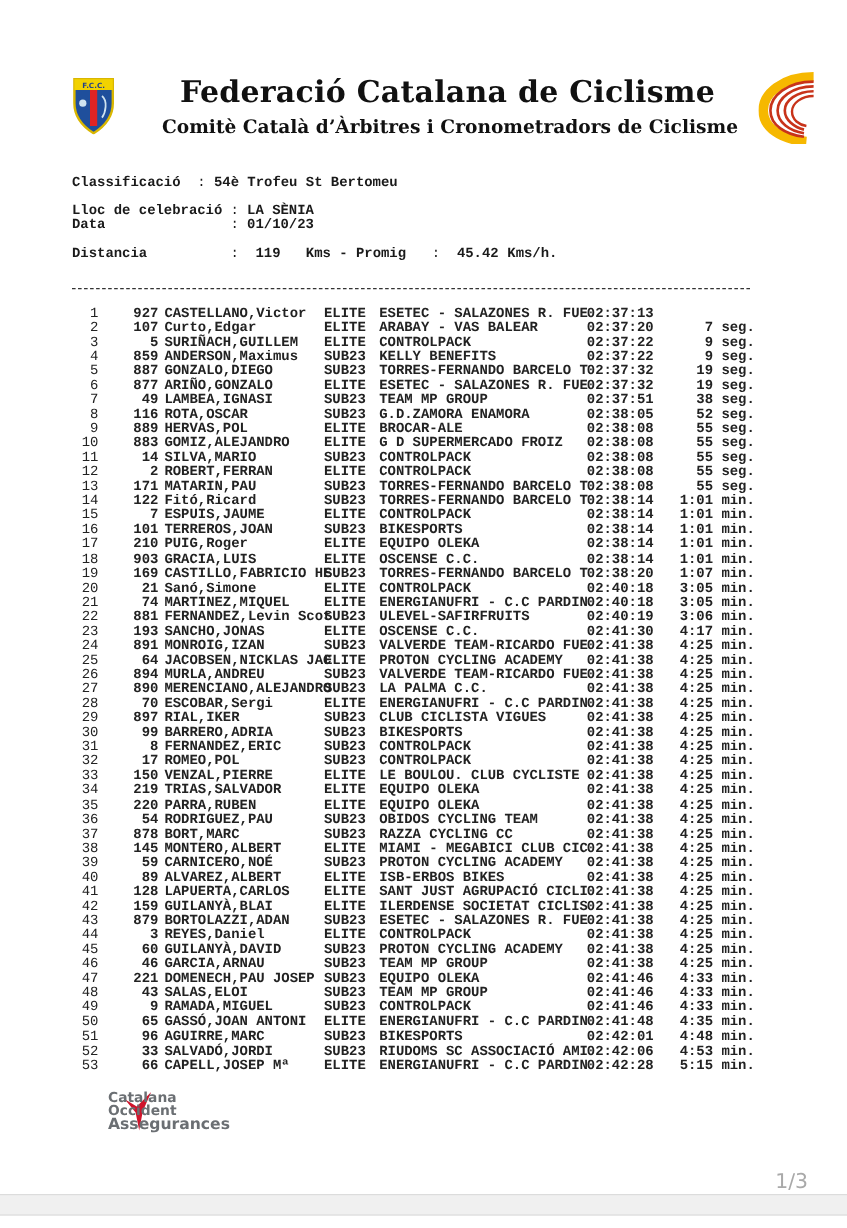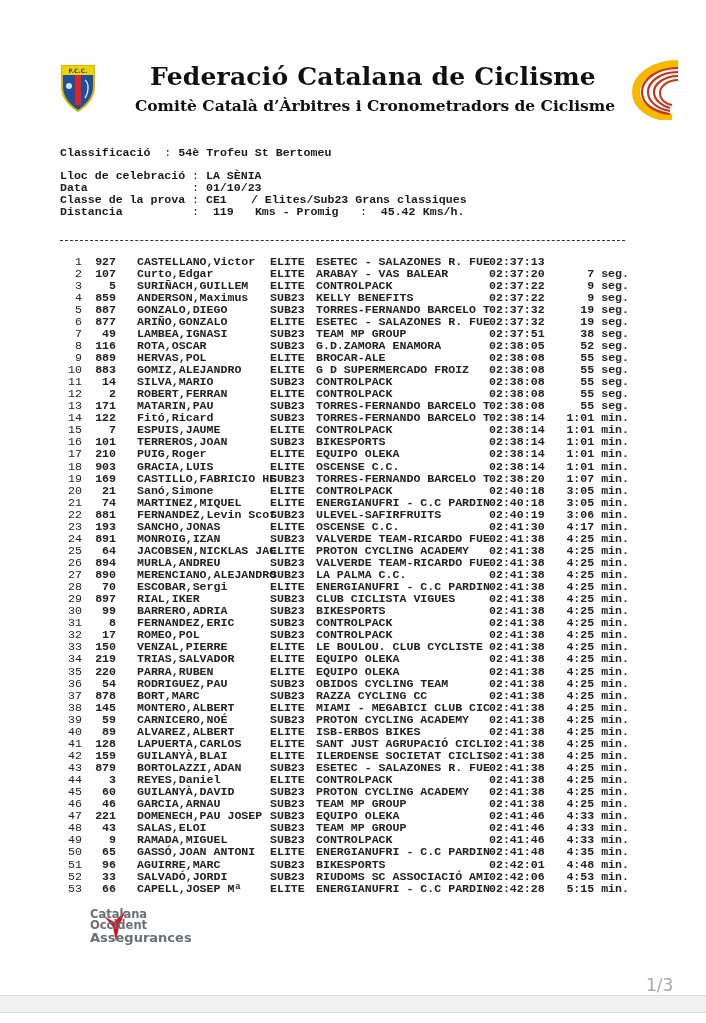--- a/index.html
+++ b/index.html
@@ -8,21 +8,21 @@
   .logo-left { position:absolute; left:60px; top:64px; width:36px; height:48px; }
   .logo-right { position:absolute; left:632px; top:60px; width:52px; height:60px; }
   .title { position:absolute; left:0; width:706px; text-align:center; font-family:"DejaVu Serif", serif; font-weight:bold; color:#111; }
   .title.main { top:62px; font-size:25px; letter-spacing:0.2px; left:20px; }
   .title.sub { top:96px; font-size:15.5px; left:22px; }
   .bold { font-weight:bold; }
   .info-row { position:absolute; left:60px; white-space:pre; font-size:11.6px; font-family:"Liberation Mono", monospace; }
   .hdr span, .row span { position:absolute; white-space:pre; }
   .row { position:absolute; left:0; width:706px; height:12px; font-size:11.6px; font-family:"Liberation Mono", monospace; font-weight:bold; color:#222; }
   .row .cls { left:60px; width:22px; text-align:right; font-weight:normal; }
-  .row .dor { left:84px; width:32px; text-align:right; }
+  .row .dor { left:100px; width:32px; text-align:right; }
   .row .name { left:137px; }
   .row .cat { left:270px; }
   .row .team { left:316px; }
   .row .time { left:489px; }
   .row .diff { left:560px; width:69px; text-align:right; }
   .hdr { position:absolute; left:0; top:229px; width:706px; height:12px; font-size:11.6px; font-family:"Liberation Mono", monospace; font-weight:bold; }
   .rule { position:absolute; left:60px; top:240px; width:565px; border-top:1px dashed #333; }
   .sponsor { position:absolute; left:62px; top:908px; width:110px; height:36px; }
   .sponsor-text { position:absolute; left:90px; top:909px; font-family:"DejaVu Sans", sans-serif; color:#6b6f73; font-weight:bold; line-height:11px; }
   .sponsor-text .l1 { font-size:11.5px; display:block; }
@@ -55,21 +55,20 @@
     <path d="M46 16 C32 16 22 24 22 32 C22 40 30 46 38 48" stroke="#c8331a" stroke-width="2.2" fill="none"></path>
     <path d="M46 20 C36 20 28 26 28 33 C28 40 34 44 40 45" stroke="#c8331a" stroke-width="2" fill="none"></path>
   </svg>
 
   <div class="info-row" style="top:146px;"><span class="bold">Classificació</span><span>  : </span><span class="bold">54è Trofeu St Bertomeu</span></div>
 
   <div class="info-row" style="top:169px;"><span class="bold" style="display:inline-block;width:132px;">Lloc de celebració</span><span>: </span><span class="bold">LA SÈNIA</span></div>
 
   <div class="info-row" style="top:181px;"><span class="bold" style="display:inline-block;width:132px;">Data</span><span>: </span><span class="bold">01/10/23</span></div>
 
-  <div class="info-row" style="top:193px;"><span class="bold" style="display:inline-block;width:132px;">Classe de la prova</span><span>: </span><span class="bold" style="display:inline-block;width:45px;">CE1</span><span class="bold">/ Elites/Sub23 Grans classiques</span></div>
 
   <div class="info-row" style="top:205px;"><span class="bold" style="display:inline-block;width:132px;">Distancia</span><span>:  </span><span class="bold" style="display:inline-block;width:42px;">119</span><span class="bold" style="display:inline-block;width:105px;">Kms - Promig</span><span>:  </span><span class="bold" style="display:inline-block;width:42px;">45.42</span><span class="bold">Kms/h.</span></div>
 
   <div class="rule"></div>
 
   <div id="rows">
       <div class="row" style="top: 254.5px;">
         <span class="cls">1</span>
         <span class="dor">927</span>
         <span class="name">CASTELLANO,Victor</span>

